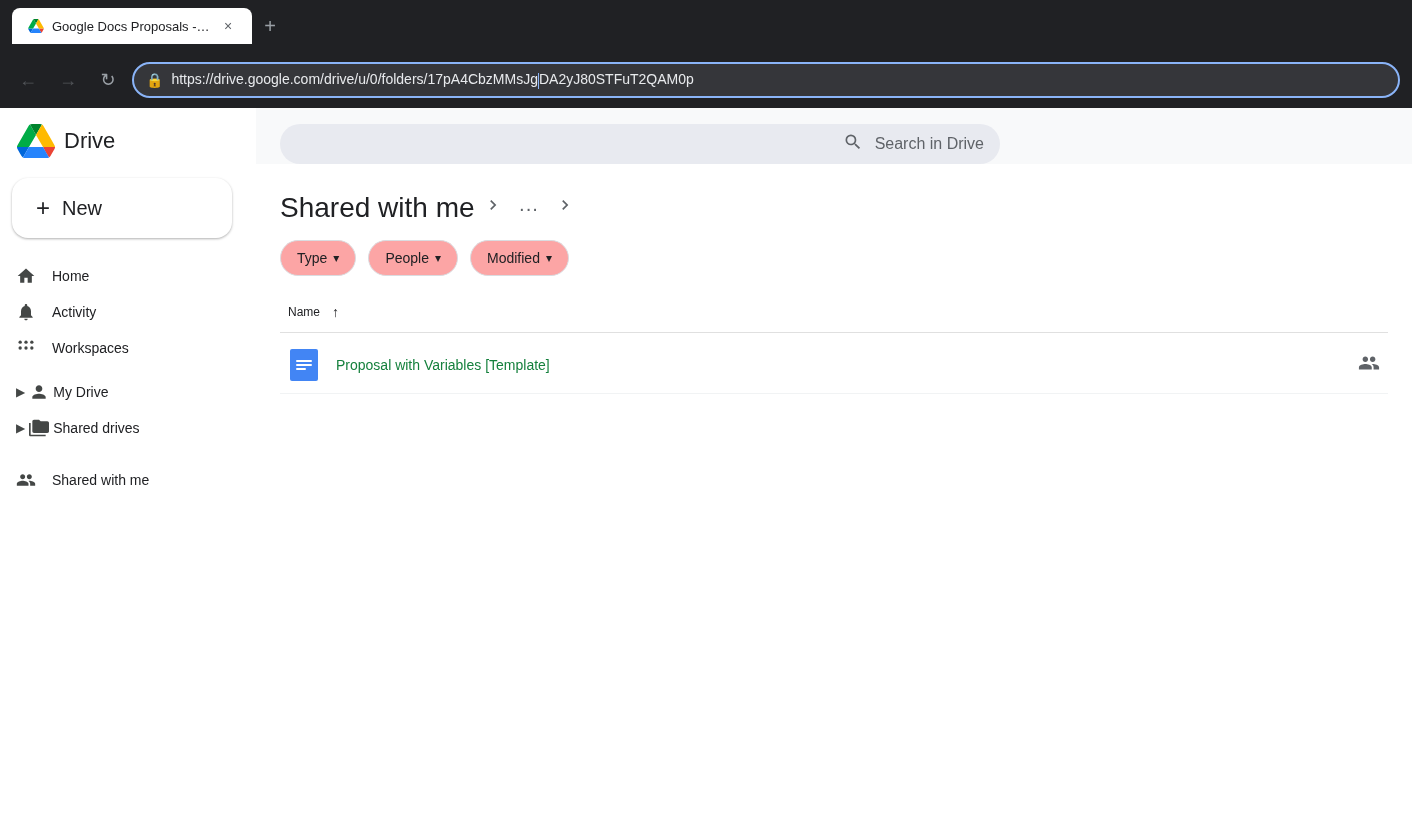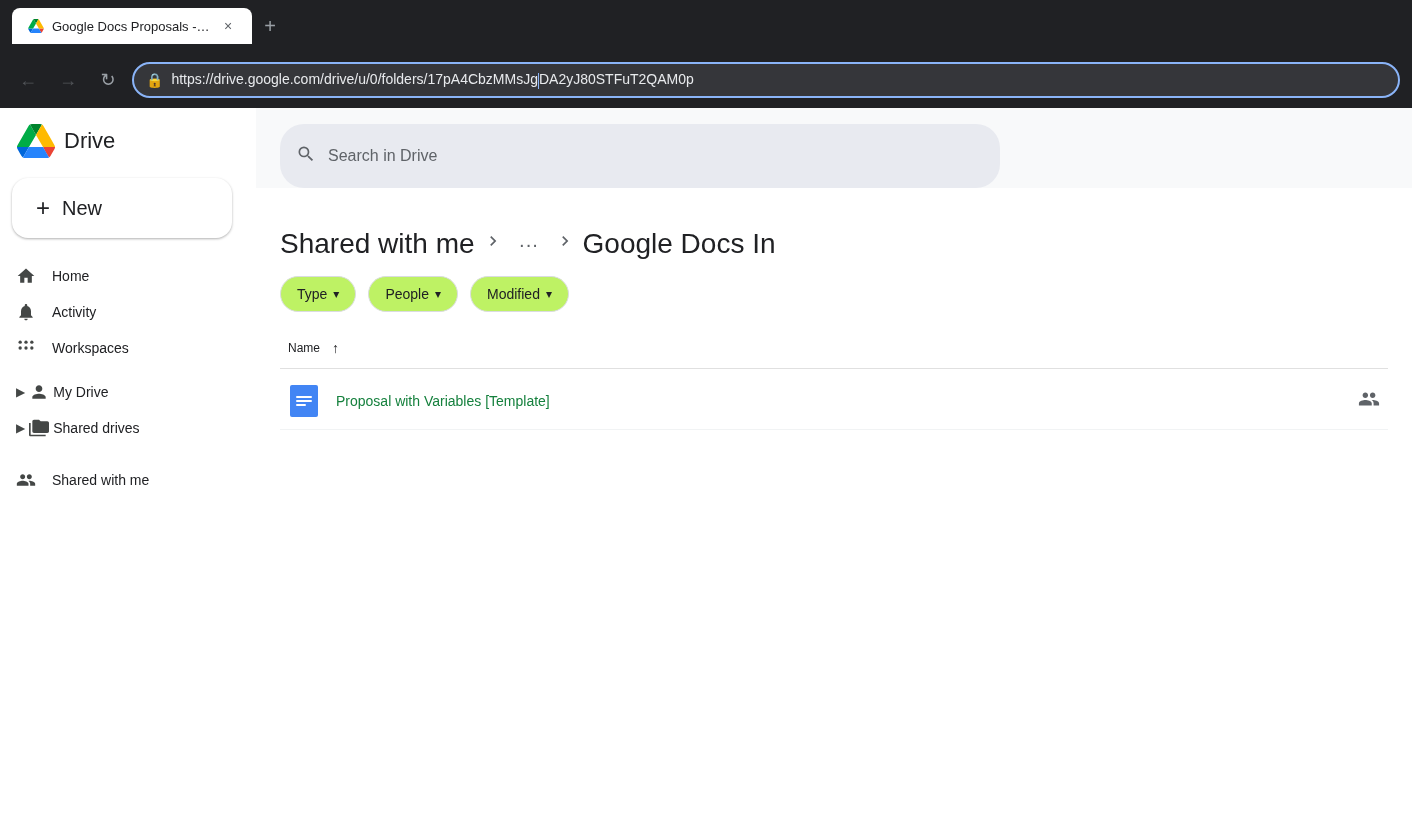--- a/index.html
+++ b/index.html
@@ -197,27 +197,28 @@
 
     
     .main-content {
       flex: 1;
       overflow-y: auto;
       padding: 0;
     }
     .search-bar {
       background: #e8eaf0;
       border-radius: 24px;
-      height: 64px;
+      height: 40px;
       display: flex;
       align-items: center;
       padding: 0 16px;
       gap: 12px;
-      margin-bottom: 16px;
+      margin-bottom: 4px;
       max-width: 720px;
+      justify-content: flex-end;
     }
     .search-icon-wrap {
       color: #5f6368;
       font-size: 18px;
     }
     .search-placeholder {
       color: #5f6368;
       font-size: 16px;
     }
 
@@ -264,21 +265,21 @@
     }
     .filter-btn {
       border: 1px solid #dadce0;
       border-radius: 20px;
       padding: 6px 16px;
       display: flex;
       align-items: center;
       gap: 6px;
       font-size: 14px;
       color: #202124;
-      background: #bef264;
+      background: #fca5a5;
       cursor: pointer;
       height: 36px;
     }
     .filter-arrow {
       font-size: 12px;
     }
 
     
     .file-list {
       padding: 0 24px;
@@ -512,21 +513,20 @@
         <svg width="20" height="20" viewBox="0 0 24 24" fill="#5f6368">
             <path d="M10 6L8.59 7.41 13.17 12l-4.58 4.59L10 18l6-6z"></path>
           </svg>
       </span>
       <span class="breadcrumb-dots">···</span>
       <span class="breadcrumb-sep">
         <svg width="20" height="20" viewBox="0 0 24 24" fill="#5f6368">
             <path d="M10 6L8.59 7.41 13.17 12l-4.58 4.59L10 18l6-6z"></path>
           </svg>
       </span>
-      <span class="breadcrumb-current">Google Docs In</span>
     </div>
 
     <div class="filter-bar">
       <button class="filter-btn">
         <span>Type</span>
         <span class="filter-arrow">▾</span>
       </button>
       <button class="filter-btn">
         <span>People</span>
         <span class="filter-arrow">▾</span>

